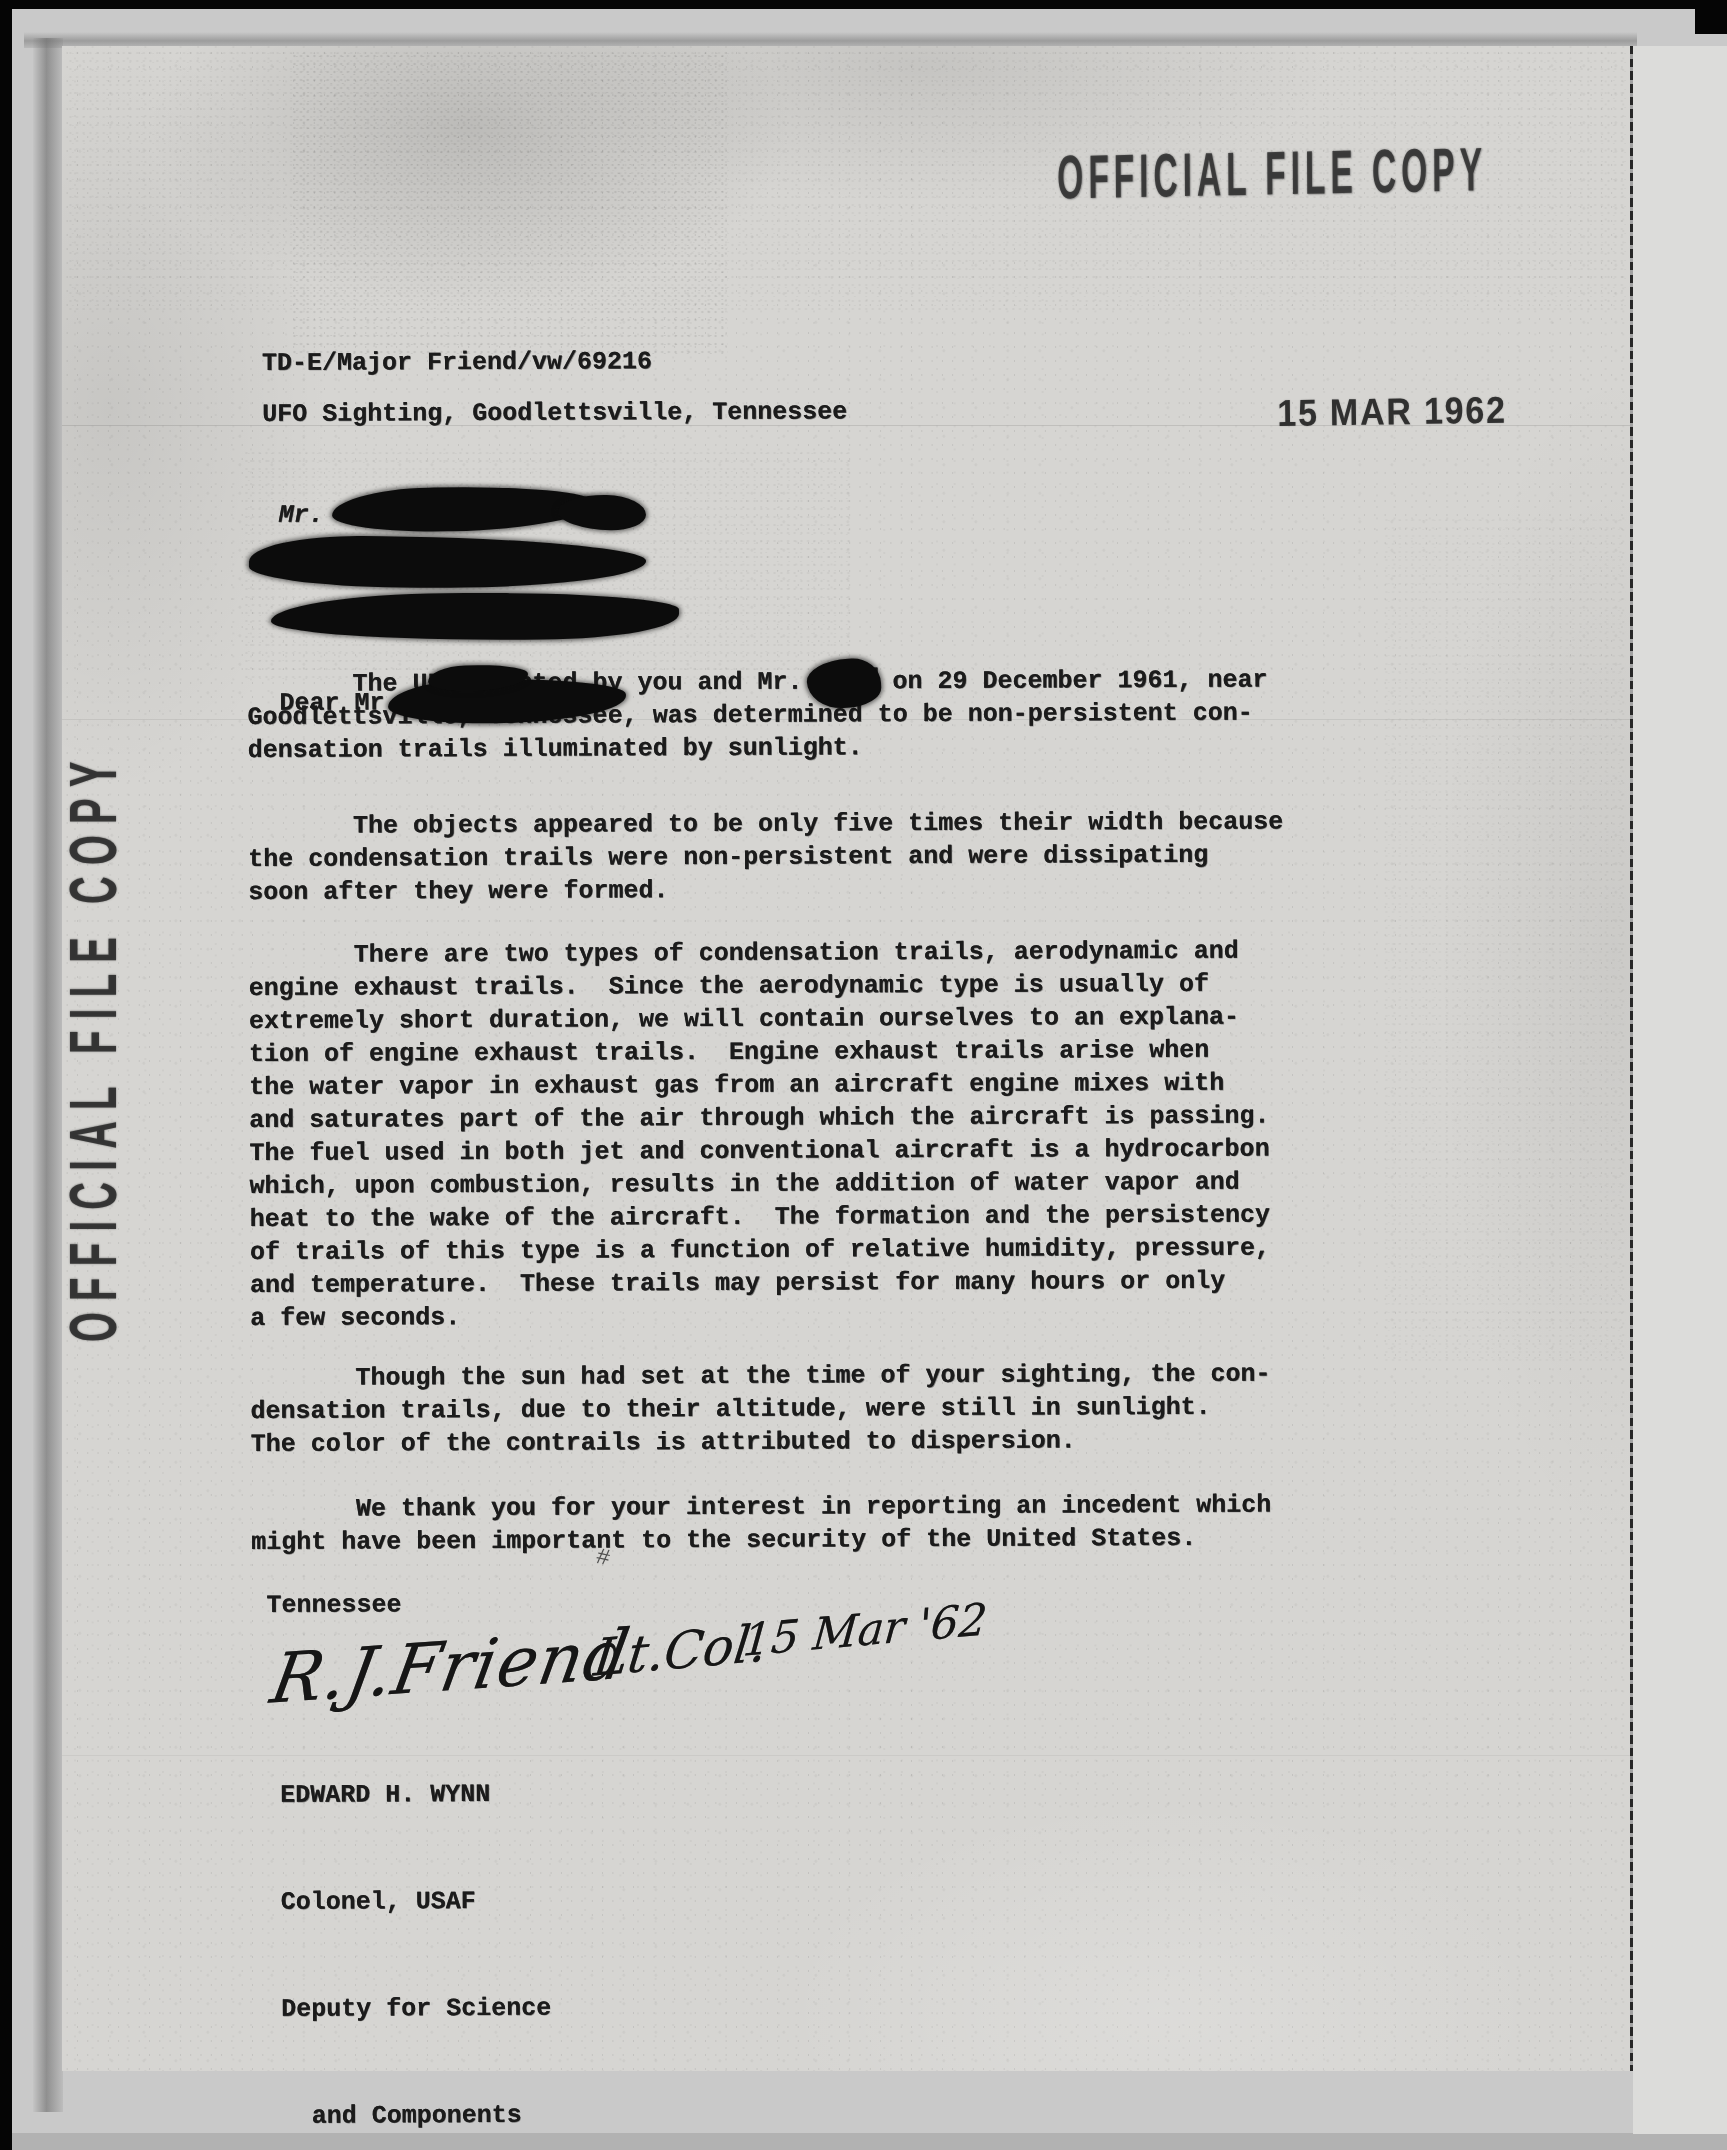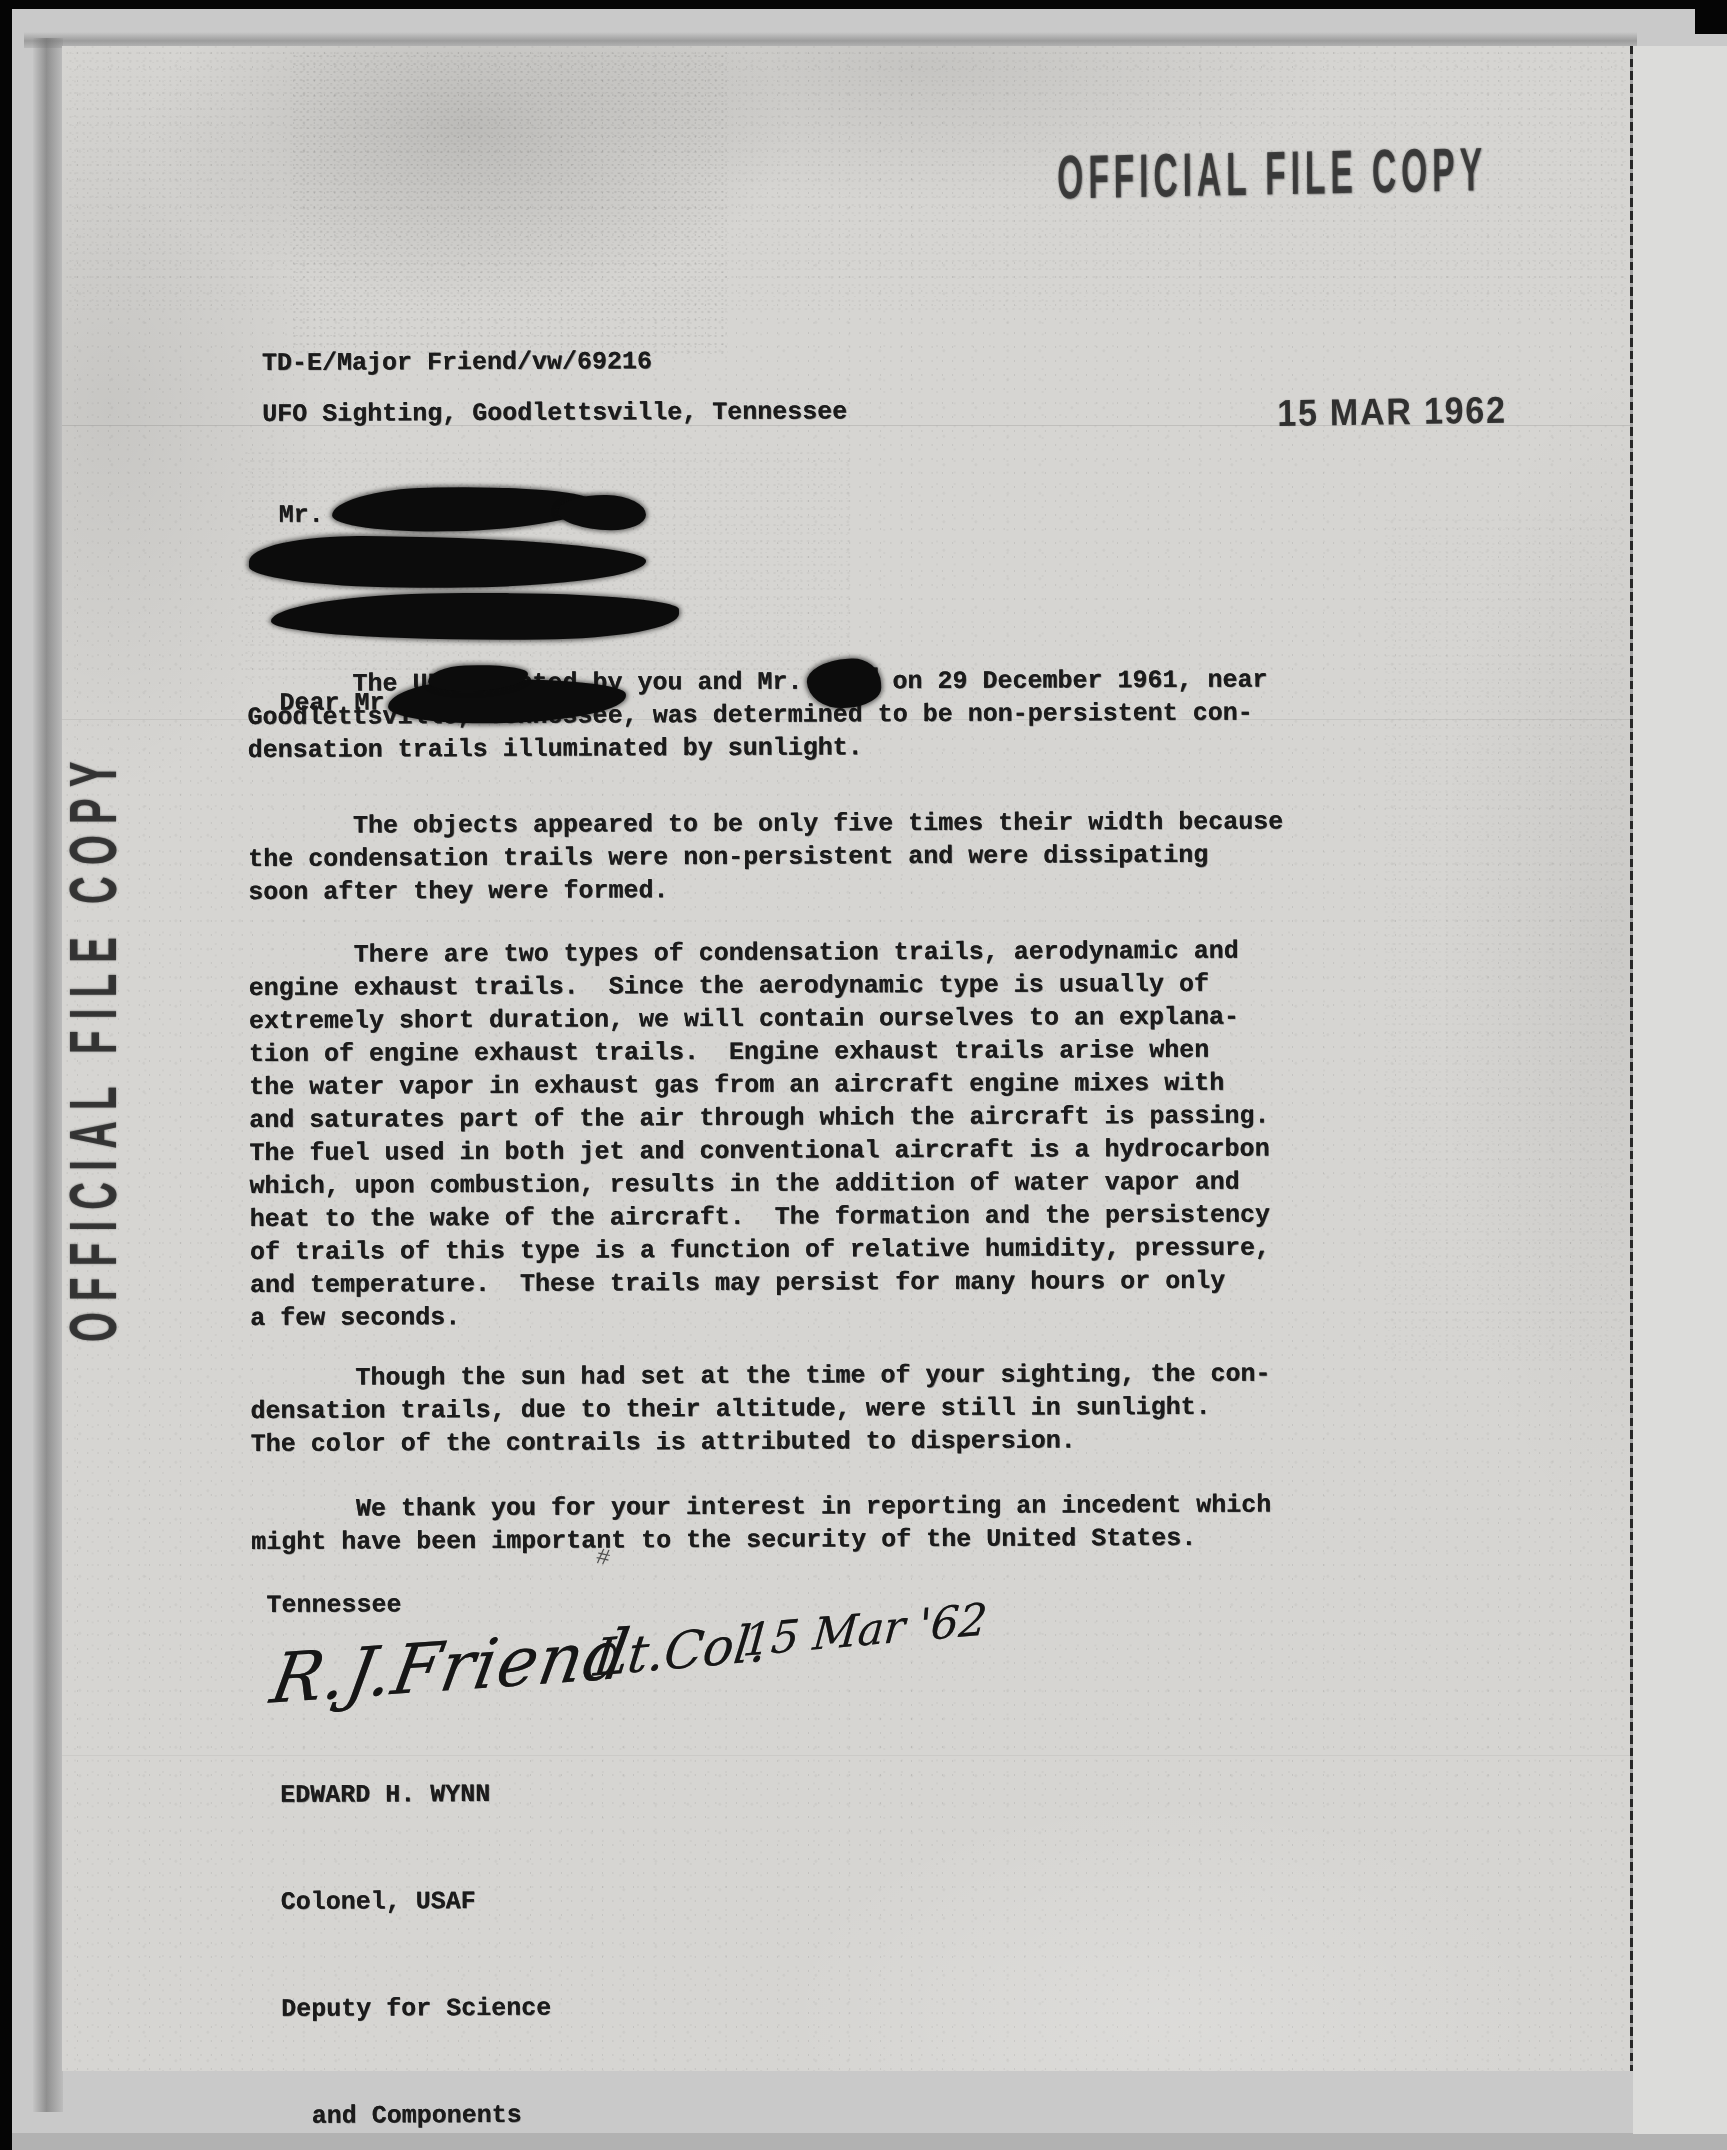--- a/index.html
+++ b/index.html
@@ -104,21 +104,21 @@
 <div class="stamp stamp-tr">OFFICIAL FILE COPY</div>
 <div class="stamp-left-wrap">
   <span class="stamp-left">OFFICIAL FILE COPY</span>
 </div>
 <div class="stamp date-stamp">15 MAR 1962</div>
 
 <div class="typed">
   <div class="mono" style="left:262px;top:347px;">TD-E/Major Friend/vw/69216</div>
   <div class="mono" style="left:262px;top:398px;">UFO Sighting, Goodlettsville, Tennessee</div>
 
-  <div class="mono" style="left:278px;top:499px;">Mr.</div>
+  <div class="mono" style="left:278px;top:499px;font-style:italic;">Mr.</div>
   <div class="mono" style="left:278px;top:687px;">Dear Mr</div>
 
   <div class="mono" style="left:246px;top:668px;">       The UFO sighted by you and Mr. ████ on 29 December 1961, near
 Goodlettsville, Tennessee, was determined to be non-persistent con-
 densation trails illuminated by sunlight.</div>
   <div class="mono" style="left:246px;top:810px;">       The objects appeared to be only five times their width because
 the condensation trails were non-persistent and were dissipating
 soon after they were formed.</div>
   <div class="mono" style="left:246px;top:939px;">       There are two types of condensation trails, aerodynamic and
 engine exhaust trails.  Since the aerodynamic type is usually of

